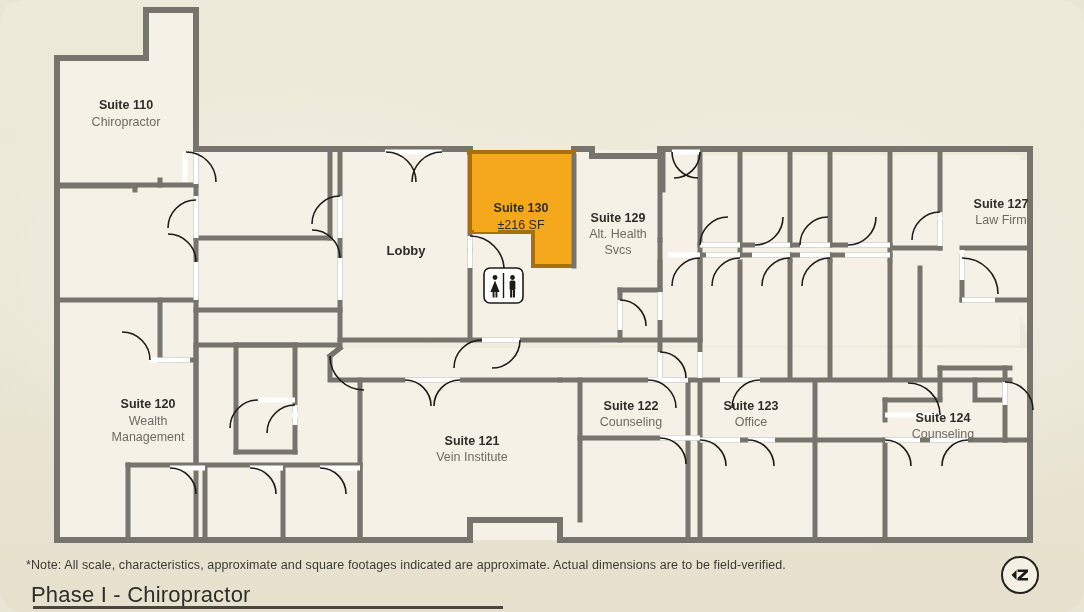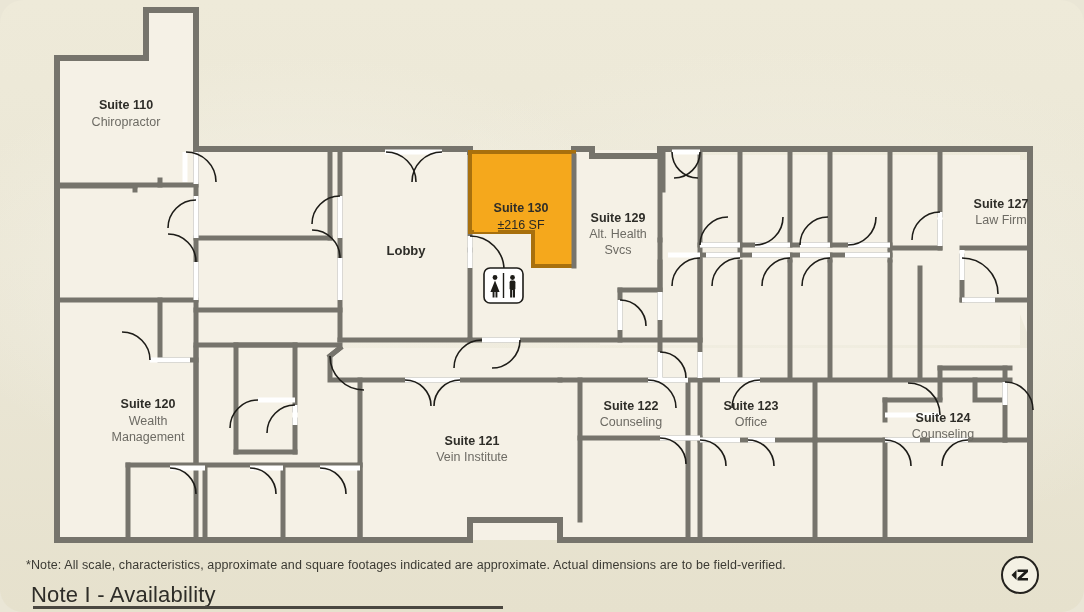--- a/index.html
+++ b/index.html
@@ -327,21 +327,21 @@
 
       <circle cx="512.5" cy="277.5" r="2.4" fill="#1d1c18"></circle>
       <rect x="509.6" y="280.6" width="5.8" height="9.5" rx="1.6" fill="#1d1c18"></rect>
       <rect x="510.1" y="289.5" width="2.1" height="8" fill="#1d1c18"></rect>
       <rect x="512.9" y="289.5" width="2.1" height="8" fill="#1d1c18"></rect>
     </g>
 
   </svg>
 
   <div class="note">*Note: All scale, characteristics, approximate and square footages indicated are approximate. Actual dimensions are to be field-verified.</div>
-  <div class="phase-title">Note I - Availability</div>
+  <div class="phase-title">Phase I - Chiropractor</div>
   <div class="rule"></div>
 
   <div class="logo">
     <svg width="26" height="26" viewBox="0 0 26 26">
       <polygon points="9.5,8 9.5,18 4.5,13" fill="#1d1c18"></polygon>
       <path d="M10.5,7.5 L21,7.5 L21,10 L14.5,16 L21,16 L21,18.5 L10.5,18.5 L10.5,16 L17,10 L10.5,10 Z" fill="#1d1c18"></path>
     </svg>
   </div>
 
 </div>

